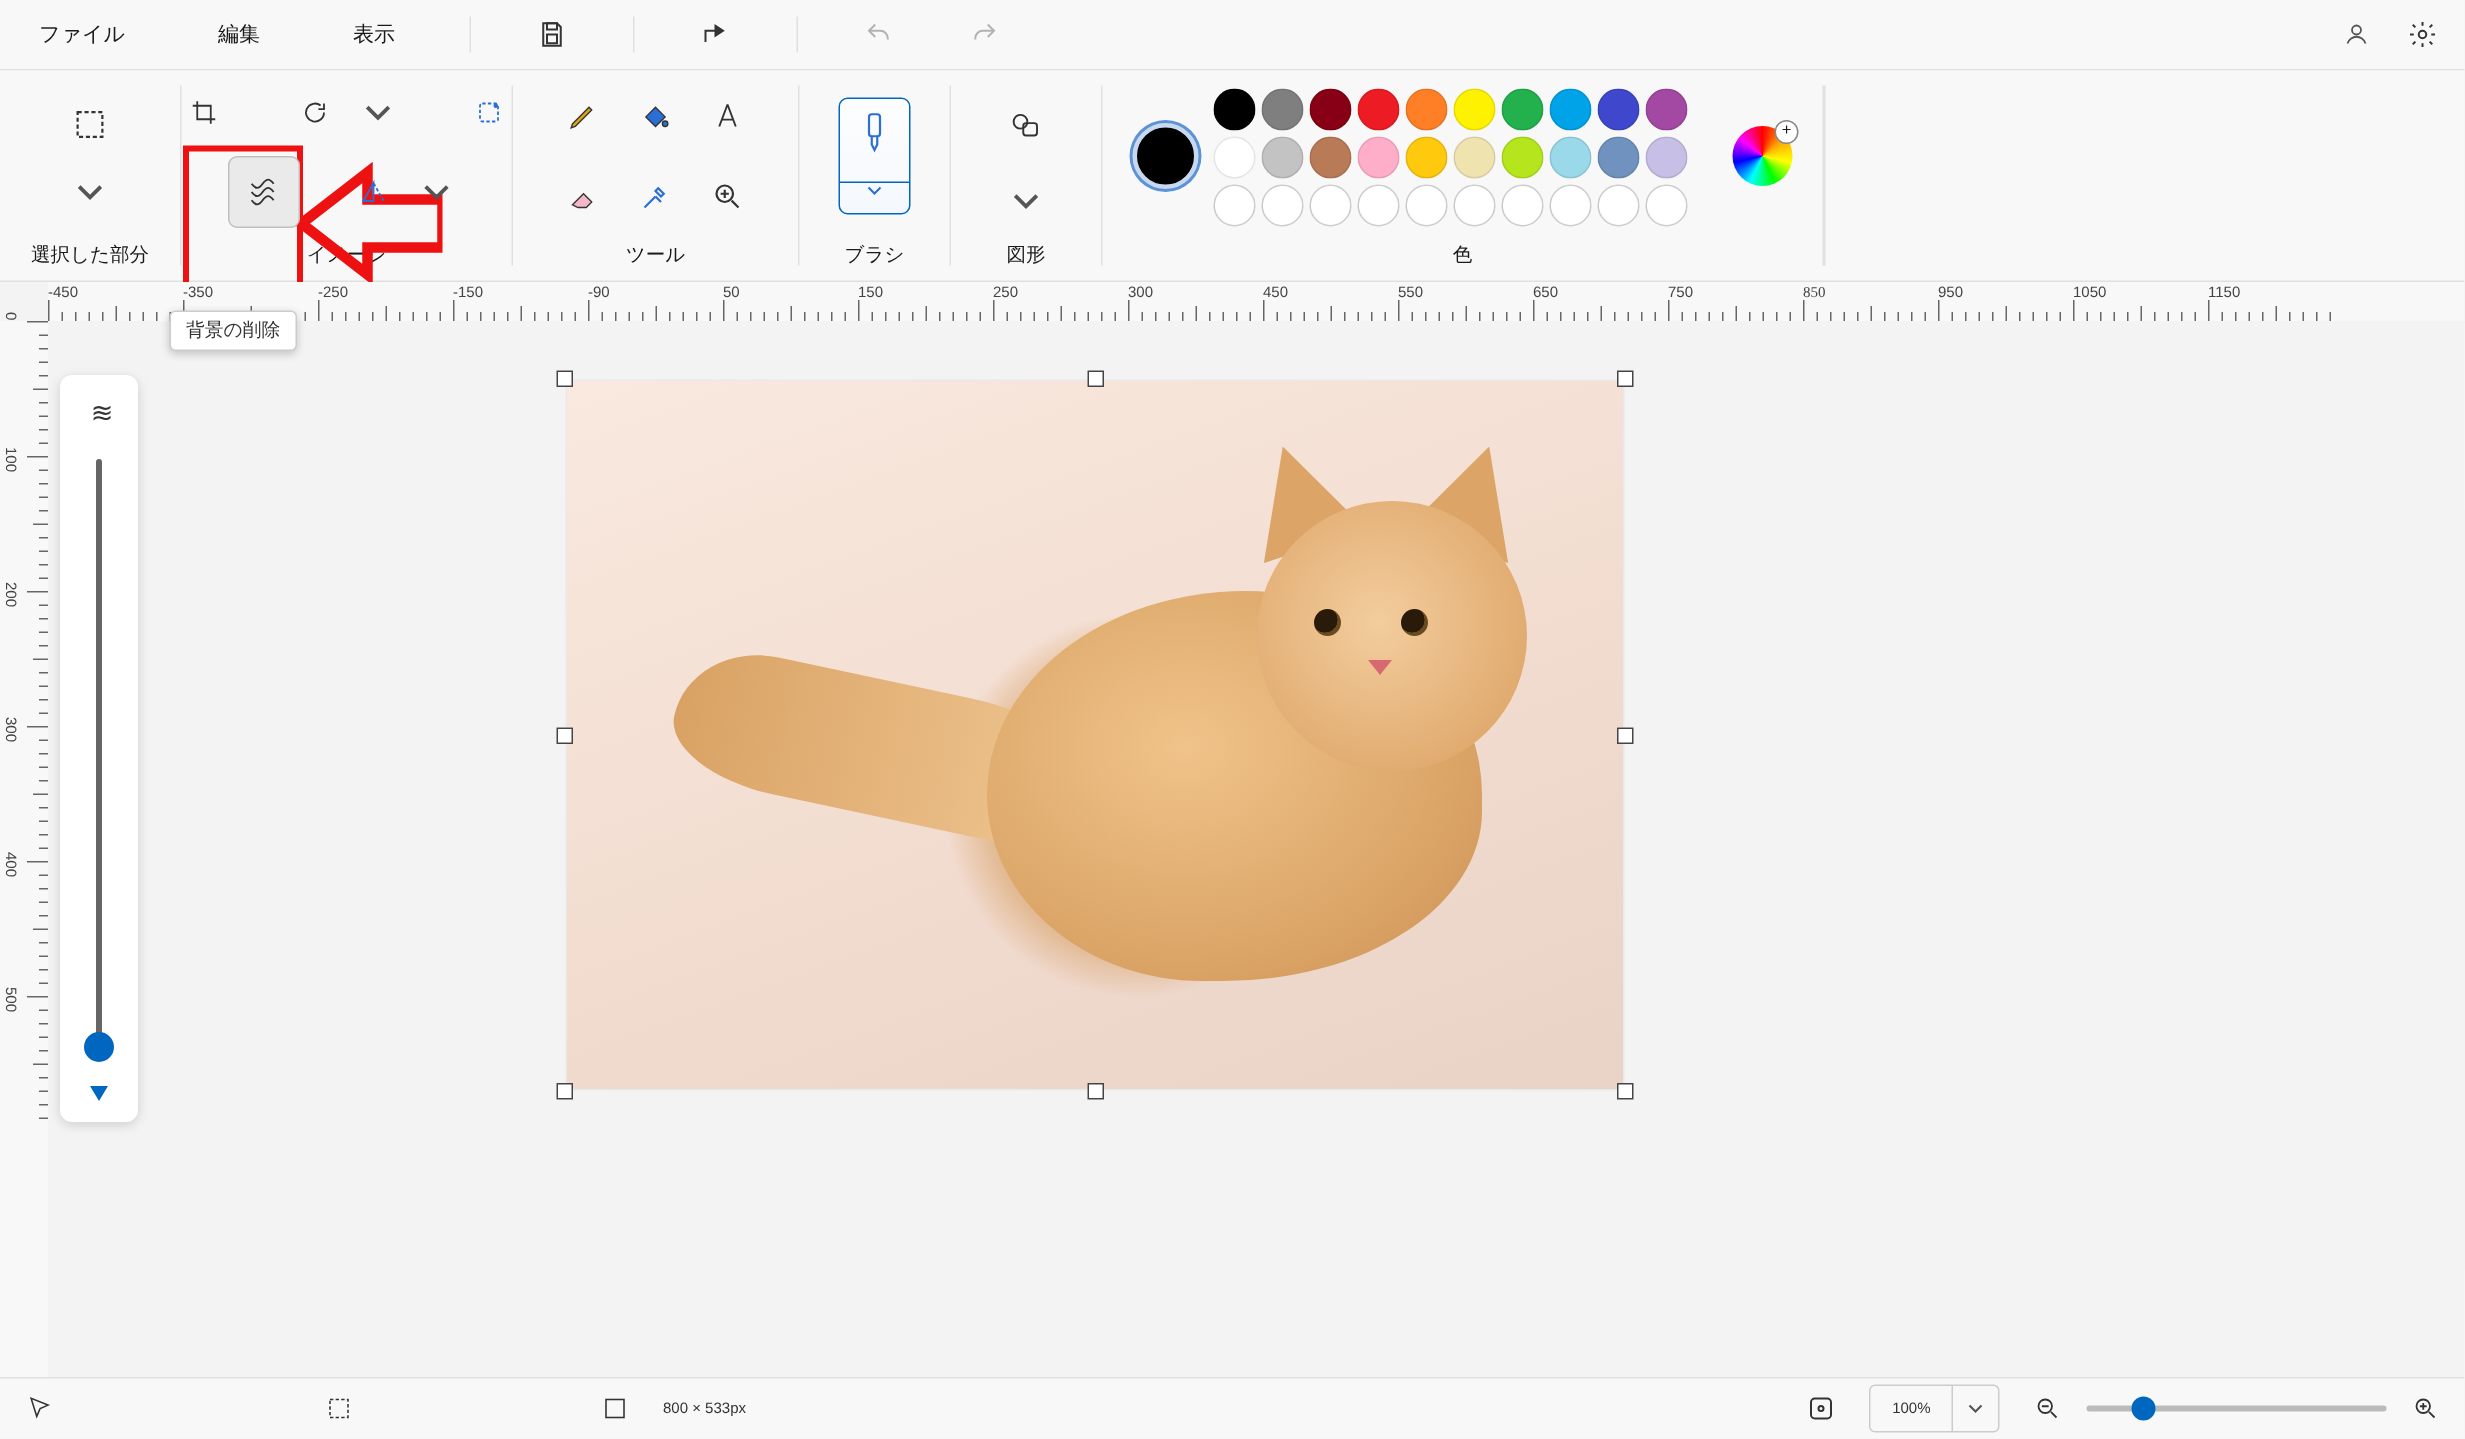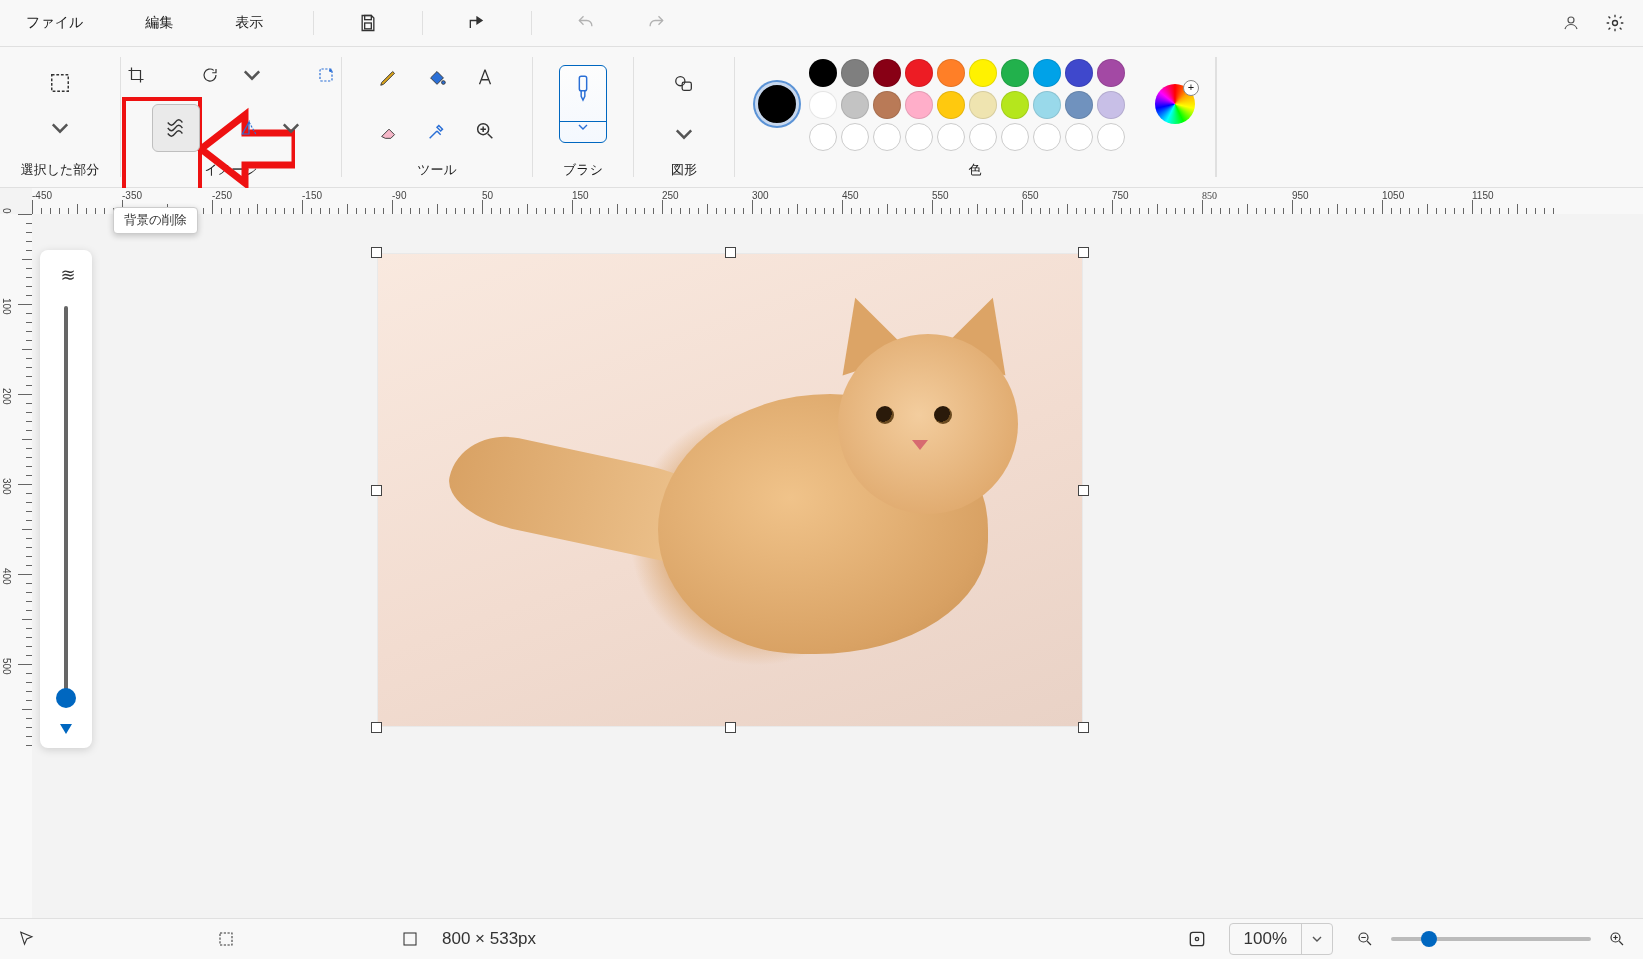--- a/index.html
+++ b/index.html
@@ -91,21 +91,21 @@
   .sel-handle.sw{left:-7px;bottom:-7px}.sel-handle.s{left:calc(50% - 5px);bottom:-7px}.sel-handle.se{right:-7px;bottom:-7px}
 
   
   .brush-card{position:absolute;top:36px;left:8px;width:52px;height:470px;background:#fff;border-radius:8px;box-shadow:0 2px 8px rgba(0,0,0,0.15);display:flex;flex-direction:column;align-items:center;padding:14px 0}
   .brush-card .dots{font-size:18px;letter-spacing:-4px;color:#333}
   .brush-track{flex:1;width:4px;background:#666;border-radius:4px;margin:20px 0;position:relative}
   .brush-thumb{position:absolute;bottom:-2px;left:-8px;width:20px;height:20px;border-radius:50%;background:var(--accent)}
   .brush-tip{width:0;height:0;border-left:6px solid transparent;border-right:6px solid transparent;border-top:10px solid var(--accent);margin-top:-2px}
 
   
-  .statusbar{height:40px;border-top:1px solid var(--border);background:var(--bg);display:flex;align-items:center;padding:0 10px;gap:16px;font-size:17px;color:#333}
+  .statusbar{height:40px;border-top:1px solid var(--border);background:var(--bg);display:flex;align-items:center;padding:0 10px;gap:16px;font-size:10px;color:#333}
   .statusbar .spacer{flex:1}
   .zoom-box{display:flex;align-items:center;border:1px solid #ccc;border-radius:4px;height:30px}
   .zoom-box .val{padding:0 14px}
   .zoom-box .caret{padding:0 10px;border-left:1px solid #ccc;height:100%;display:flex;align-items:center}
   .zoom-slider{display:flex;align-items:center;gap:10px}
   .zs-track{width:200px;height:4px;background:#bbb;border-radius:4px;position:relative}
   .zs-thumb{position:absolute;left:30px;top:-6px;width:16px;height:16px;border-radius:50%;background:var(--accent)}
   .sb-btn{width:32px;height:32px;display:flex;align-items:center;justify-content:center;border-radius:4px}
 
   svg{display:block}

